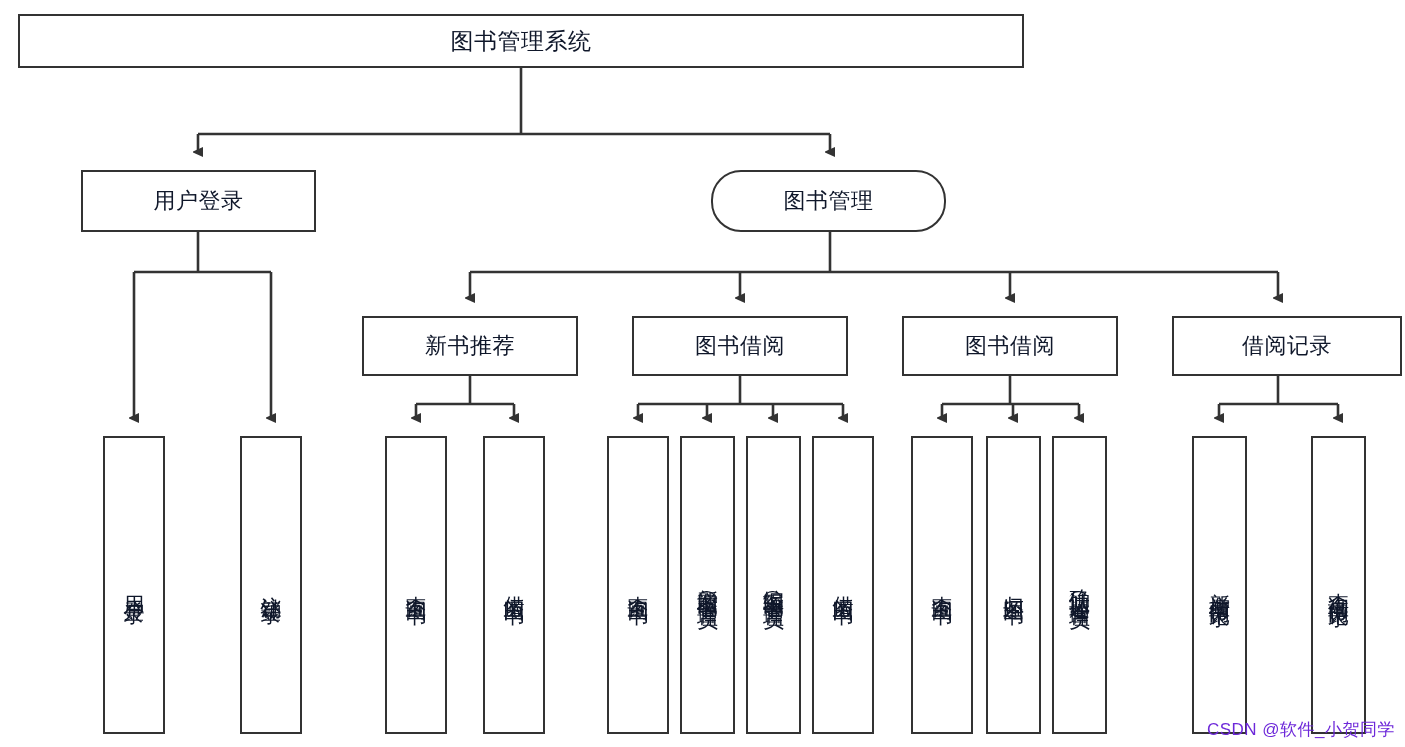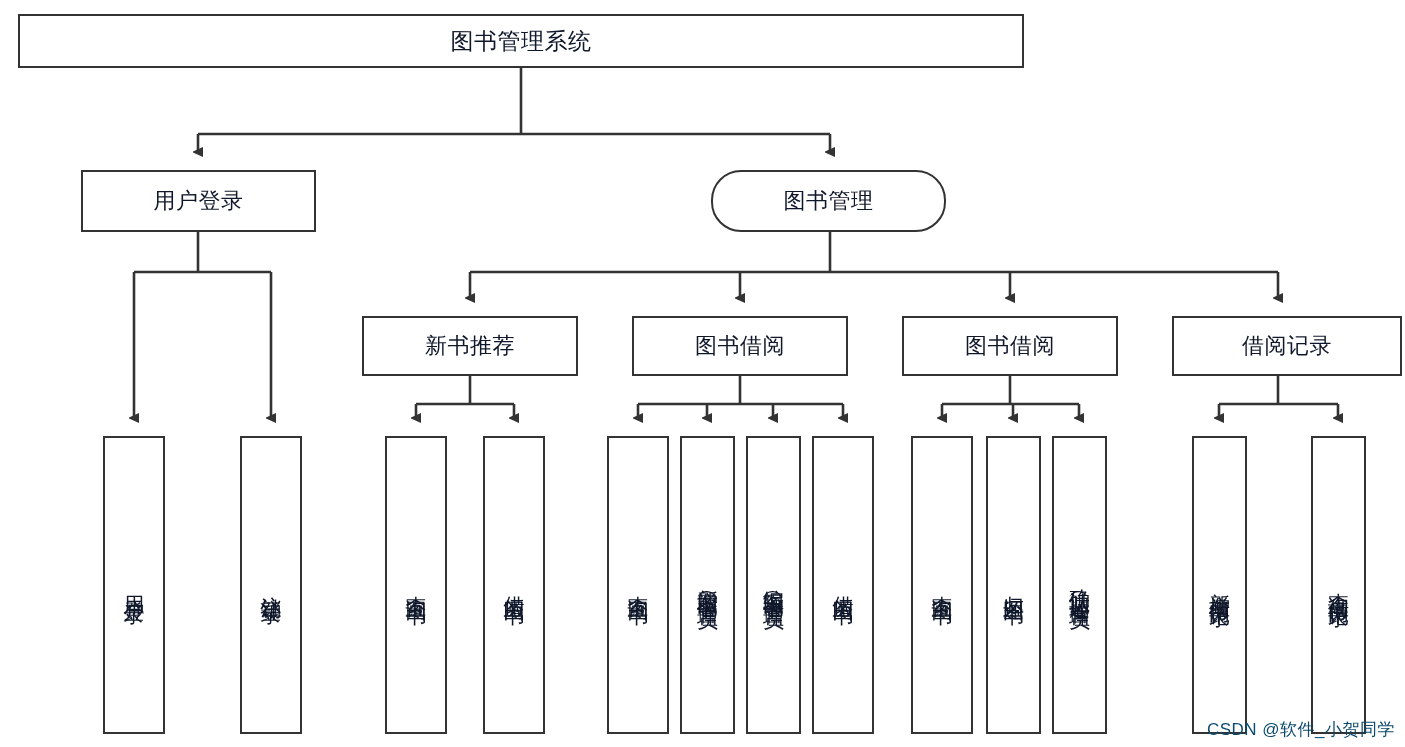--- a/index.html
+++ b/index.html
@@ -58,21 +58,21 @@
     max-height: 270px;
   }
   .node.root .label {
     font-size: 23px;
   }
   #watermark {
     position: absolute;
     right: 10px;
     bottom: 6px;
     font-size: 17px;
-    color: #0c4a6e;
+    color: #6d28d9;
     letter-spacing: 0.5px;
     white-space: nowrap;
   }
 </style>
 </head>
 <body>
 
 <div id="canvas">
 
   <svg id="edges" viewBox="0 0 1405 747" xmlns="http://www.w3.org/2000/svg">

